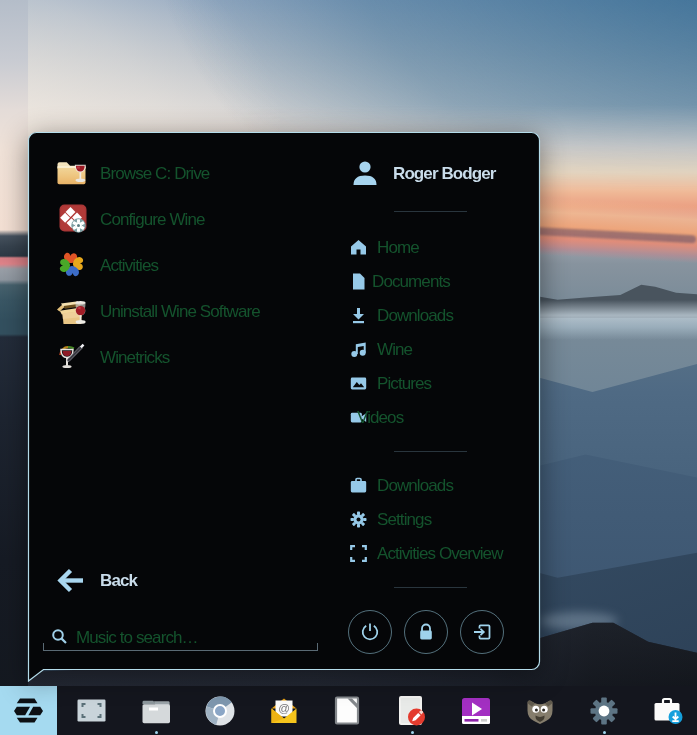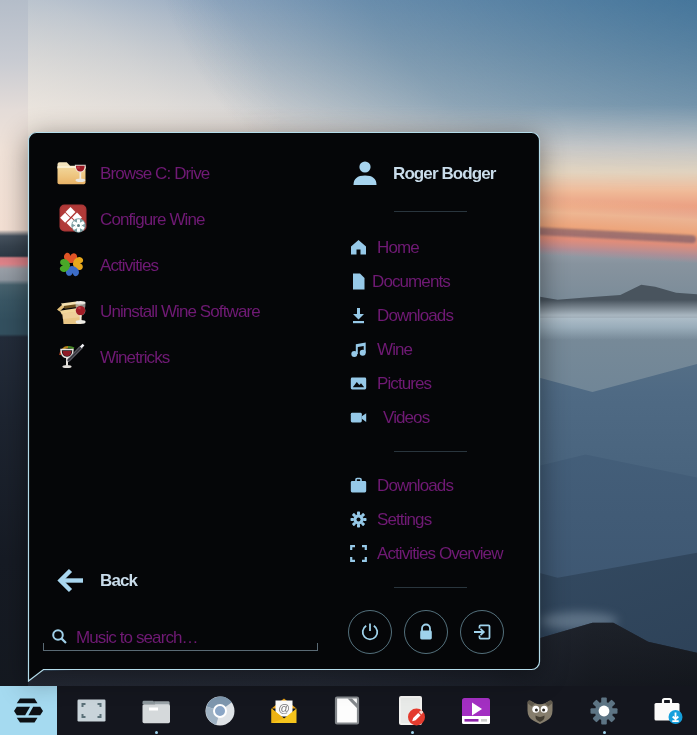--- a/index.html
+++ b/index.html
@@ -41,21 +41,21 @@
     #9aa0a8 269px,#8f97a0 280px,
     #47626e 285px,#3a5765 300px,#33505f 320px,#33505f 334px,
     #232c3a 337px,#1d2430 420px,#161b24 560px,#14181f 735px);}
   
   #bar{left:0;top:686px;width:697px;height:49px;background:#14161e;}
   #zslot{left:0;top:686px;width:57px;height:49px;background:#a5daf0;}
   .tk{position:absolute;top:686px;width:63px;height:49px;display:flex;align-items:center;justify-content:center;}
   .dot{position:absolute;top:731px;width:3px;height:3px;border-radius:50%;background:#9fd4ec;}
   
   #panelsvg{left:20px;top:124px;}
-  .mtext{position:absolute;color:#701a75;font-size:17px;letter-spacing:-0.9px;line-height:20px;white-space:nowrap;transform:translateY(-50%);}
+  .mtext{position:absolute;color:#14532d;font-size:17px;letter-spacing:-0.9px;line-height:20px;white-space:nowrap;transform:translateY(-50%);}
   .wtext{color:#c9dcea;font-weight:bold;}
   .sep{position:absolute;left:394px;width:73px;height:1px;background:#29353d;}
   .circ{position:absolute;width:42px;height:42px;border-radius:50%;border:1px solid rgba(148,198,218,0.55);display:flex;align-items:center;justify-content:center;}
   .li{position:absolute;}
 </style>
 </head>
 <body>
   <div class="abs" id="sky"></div>
   <div class="abs" id="ovl"></div>
   <div class="abs" id="ovr"></div>
@@ -339,21 +339,21 @@
   <div class="mtext" style="left:377px;top:350px">Wine</div>
   <svg class="li" style="left:350px;top:375px" width="17" height="17" viewBox="0 0 17 17">
     <rect x="0.8" y="2.5" width="15.4" height="12" rx="1.4" fill="#96c9e8"></rect>
     <polygon points="2.8,12.3 6.8,7 9.3,10 11,8.2 14.2,12.3" fill="#07090b"></polygon>
   </svg>
   <div class="mtext" style="left:377px;top:384px">Pictures</div>
   <svg class="li" style="left:350px;top:409px" width="17" height="17" viewBox="0 0 17 17">
     <rect x="0.8" y="3.8" width="11" height="9.6" rx="1.4" fill="#96c9e8"></rect>
     <polygon points="11.8,7.2 16.2,4.2 16.2,13 11.8,9.8" fill="#96c9e8"></polygon>
   </svg>
-  <div class="mtext" style="left:383px;top:418px">Videos</div>
+  <div class="mtext" style="left:357px;top:418px">Videos</div>
   <div class="sep" style="top:451px"></div>
   <svg class="li" style="left:350px;top:477px" width="17" height="17" viewBox="0 0 17 17">
     <path d="M6,4 V2.6 q0,-1.1 1.1,-1.1 h2.8 q1.1,0 1.1,1.1 V4" fill="none" stroke="#96c9e8" stroke-width="1.6"></path>
     <rect x="0.8" y="4" width="15.4" height="11.5" rx="1.4" fill="#96c9e8"></rect>
   </svg>
   <div class="mtext" style="left:377px;top:486px">Downloads</div>
   <svg class="li" style="left:350px;top:511px" width="17" height="17" viewBox="0 0 17 17">
     <g fill="#96c9e8">
       <circle cx="8.5" cy="8.5" r="5"></circle>
       <g>

